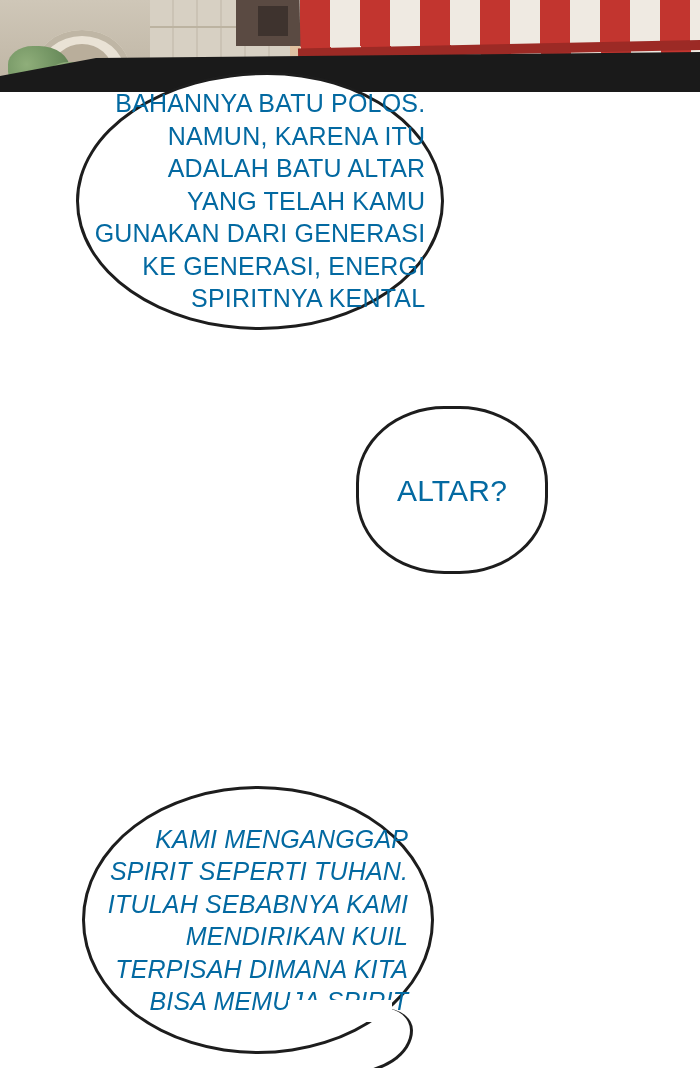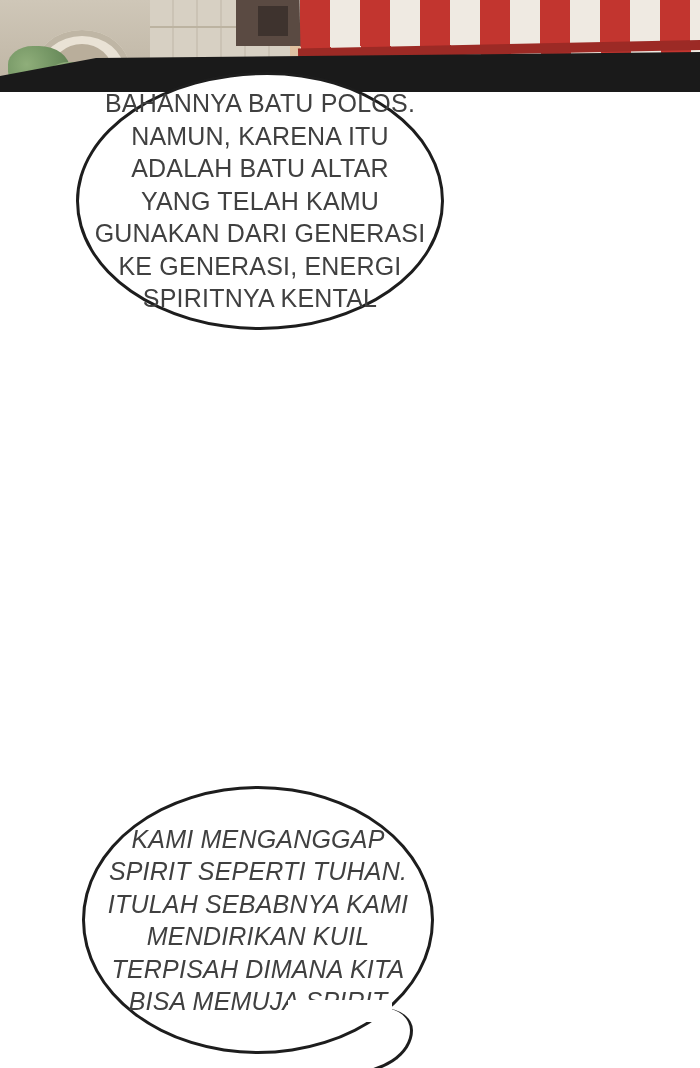--- a/index.html
+++ b/index.html
@@ -128,22 +128,22 @@
 
   
   .bubble {
     position: absolute;
     box-sizing: border-box;
     background: #ffffff;
     border: 3px solid #1d1d1d;
     display: flex;
     align-items: center;
     justify-content: center;
-    text-align: center;
-    color: #404040;
+    text-align: right;
+    color: #0369a1;
     line-height: 1.30;
     letter-spacing: 0.2px;
   }
   .bubble .txt {
     display: block;
     white-space: pre-line;
     padding: 0 10px;
   }
 
   #bubble-1 {
@@ -221,20 +221,23 @@
   <div class="bubble" id="bubble-1">
     <span class="txt">BAHANNYA BATU POLOS.
 NAMUN, KARENA ITU
 ADALAH BATU ALTAR
 YANG TELAH KAMU
 GUNAKAN DARI GENERASI
 KE GENERASI, ENERGI
 SPIRITNYA KENTAL</span>
   </div>
 
+  <div class="bubble" id="bubble-2">
+    <span class="txt">ALTAR?</span>
+  </div>
 
   <div class="tail3"></div>
   <div class="bubble" id="bubble-3">
     <span class="txt">KAMI MENGANGGAP
 SPIRIT SEPERTI TUHAN.
 ITULAH SEBABNYA KAMI
 MENDIRIKAN KUIL
 TERPISAH DIMANA KITA
 BISA MEMUJA SPIRIT</span>
   </div>

